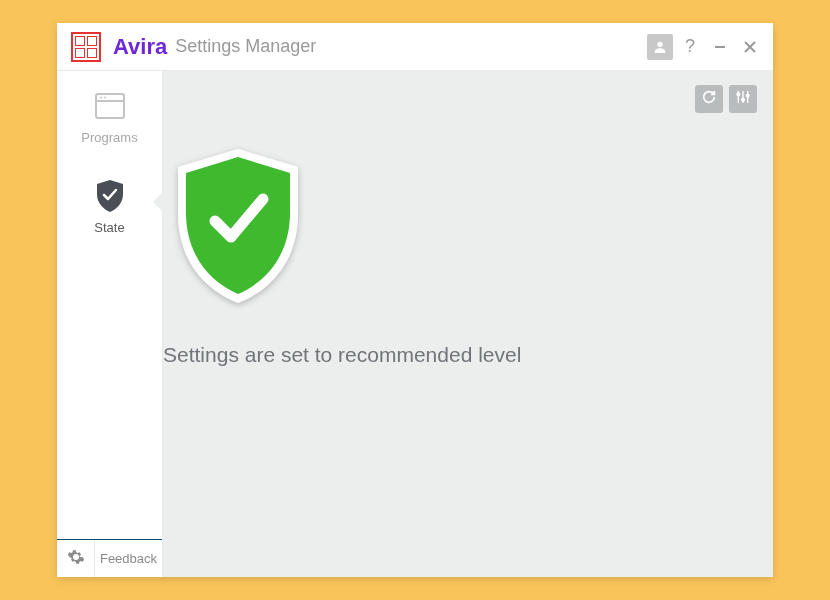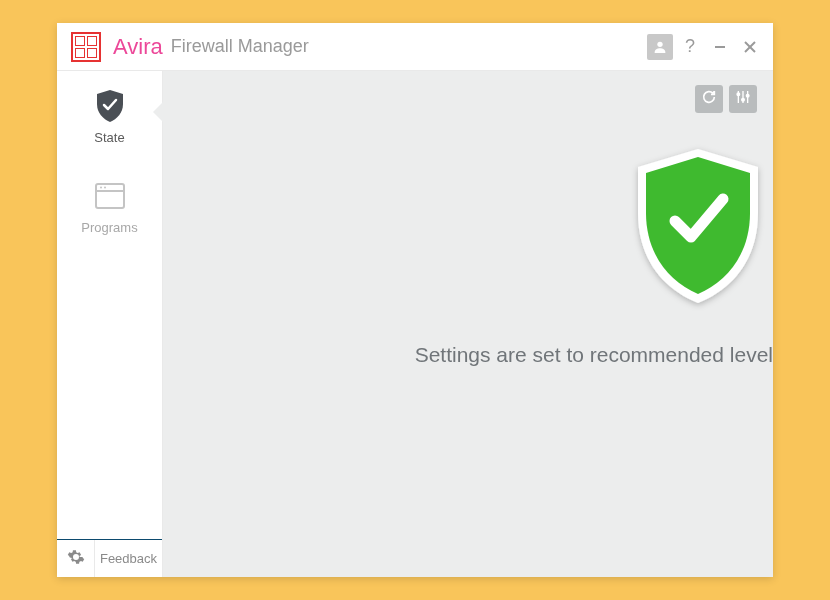--- a/index.html
+++ b/index.html
@@ -36,22 +36,22 @@
       display: grid;
       grid-template-columns: 1fr 1fr;
       grid-template-rows: 1fr 1fr;
       gap: 2px;
       padding: 2px;
       margin-right: 12px;
     }
     .logo div { background: #fff; border: 1px solid #e63232; }
     .title-brand {
       font-size: 22px;
-      font-weight: 400;
-      color: #ec4899;
+      font-weight: 700;
+      color: #6d28d9;
       margin-right: 8px;
     }
     .title-sub {
       font-size: 18px;
       font-weight: 300;
       color: #9a9a9a;
     }
     .title-spacer { flex: 1; }
     .winctrl {
       width: 26px;
@@ -135,21 +135,21 @@
       color: #8a8a8a;
       font-size: 13px;
       cursor: pointer;
     }
     .content {
       flex: 1;
       background: #eceded;
       position: relative;
       display: flex;
       flex-direction: column;
-      align-items: flex-end;
+      align-items: flex-start;
     }
     .content-controls {
       position: absolute;
       top: 14px;
       right: 16px;
       display: flex;
       gap: 6px;
     }
     .ctrl-btn {
       width: 28px;
@@ -177,21 +177,21 @@
 <div class="window">
 
   <div class="titlebar">
     <div class="logo">
       <div></div>
         <div></div>
         <div></div>
         <div></div>
     </div>
     <span class="title-brand">Avira</span>
-    <span class="title-sub">Firewall Manager</span>
+    <span class="title-sub">Settings Manager</span>
     <div class="title-spacer"></div>
     <div class="winctrl user">
       <svg width="16" height="16" viewBox="0 0 24 24" fill="#fff">
           <circle cx="12" cy="8" r="4"></circle>
           <path d="M4 20c0-4 4-6 8-6s8 2 8 6v1H4z"></path>
         </svg>
     </div>
     <div class="winctrl">?</div>
     <div class="winctrl">
       <svg width="12" height="12" viewBox="0 0 12 12">
@@ -203,41 +203,41 @@
           <line x1="1" y1="1" x2="11" y2="11" stroke="#9a9a9a" stroke-width="2"></line>
           <line x1="11" y1="1" x2="1" y2="11" stroke="#9a9a9a" stroke-width="2"></line>
         </svg>
     </div>
   </div>
 
   <div class="body">
 
     <div class="sidebar">
       <div class="side-items">
-
-        <div class="side-item active">
-          <div class="side-icon">
-            <svg width="30" height="34" viewBox="0 0 30 34">
-                <path d="M15 1 L28 5 V15 C28 24 22 30 15 33 C8 30 2 24 2 15 V5 Z" fill="#4a4f55"></path>
-                <path d="M9 16 L13 20 L21 11" stroke="#fff" stroke-width="2.5" fill="none" stroke-linecap="round" stroke-linejoin="round"></path>
-              </svg>
-          </div>
-          <span>State</span>
-        </div>
 
         <div class="side-item">
           <div class="side-icon">
             <svg width="30" height="26" viewBox="0 0 30 26">
                 <rect x="1" y="1" width="28" height="24" rx="2" fill="none" stroke="#c4c4c4" stroke-width="2"></rect>
                 <line x1="1" y1="8" x2="29" y2="8" stroke="#c4c4c4" stroke-width="2"></line>
                 <circle cx="6" cy="4.5" r="1" fill="#c4c4c4"></circle>
                 <circle cx="10" cy="4.5" r="1" fill="#c4c4c4"></circle>
               </svg>
           </div>
           <span>Programs</span>
+        </div>
+
+        <div class="side-item active">
+          <div class="side-icon">
+            <svg width="30" height="34" viewBox="0 0 30 34">
+                <path d="M15 1 L28 5 V15 C28 24 22 30 15 33 C8 30 2 24 2 15 V5 Z" fill="#4a4f55"></path>
+                <path d="M9 16 L13 20 L21 11" stroke="#fff" stroke-width="2.5" fill="none" stroke-linecap="round" stroke-linejoin="round"></path>
+              </svg>
+          </div>
+          <span>State</span>
         </div>
 
 
 
       </div>
 
       <div class="sidebar-footer">
         <div class="footer-gear">
           <span>
             <svg width="18" height="18" viewBox="0 0 24 24" fill="#8a8a8a">

